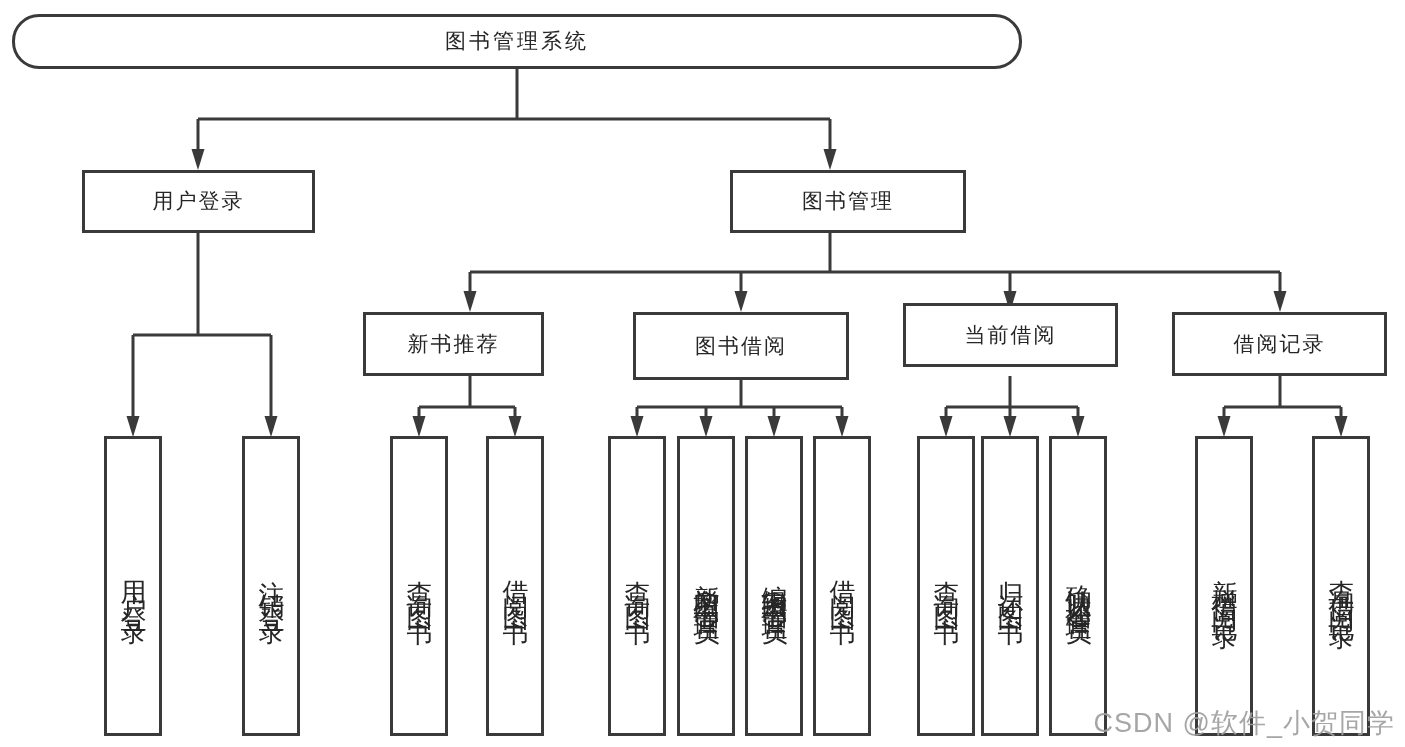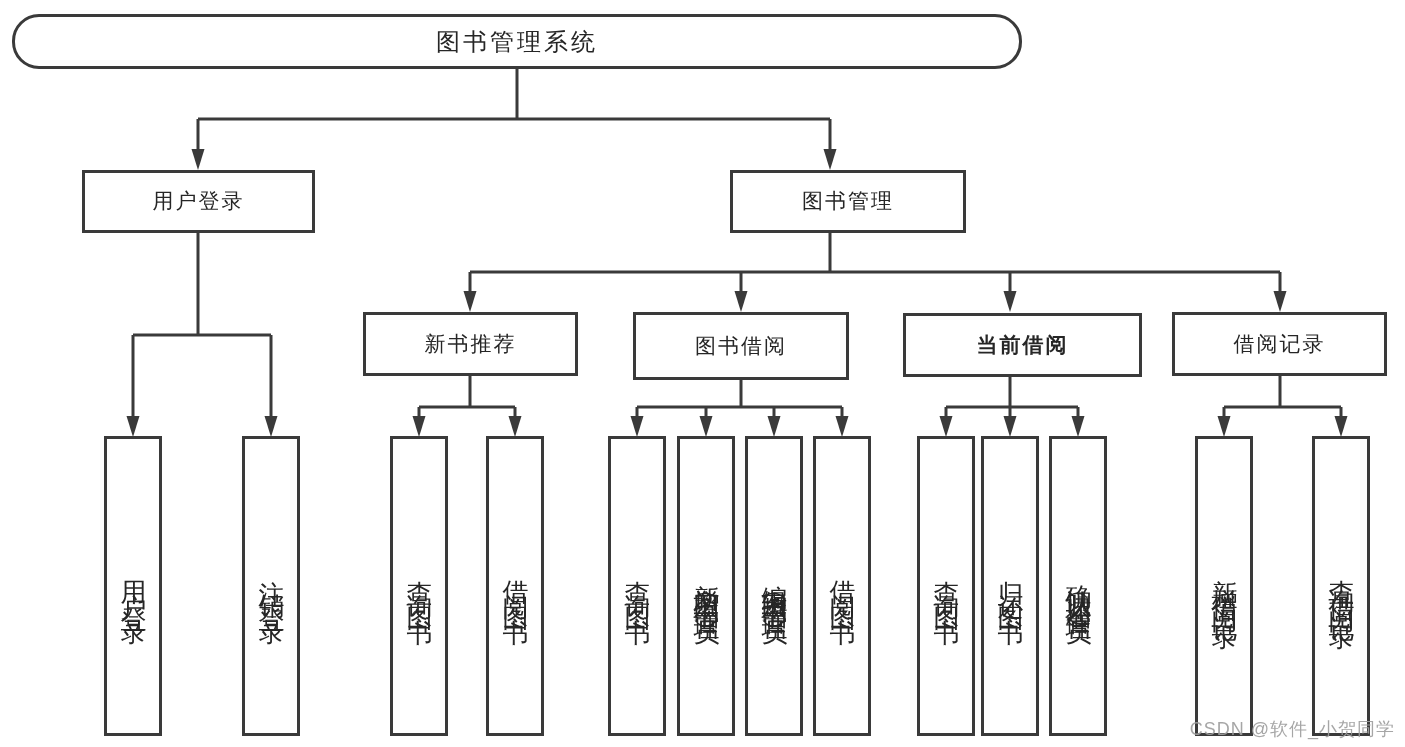--- a/index.html
+++ b/index.html
@@ -32,35 +32,35 @@
     border: 3px solid #3a3a3a;
     background: #ffffff;
     color: #262626;
     display: flex;
     align-items: center;
     justify-content: center;
     z-index: 2;
     line-height: 1.15;
   }
   .h-node { font-size: 21px; letter-spacing: 2px; }
-  .root-node { font-size: 24px; letter-spacing: 3px; border-radius: 27px; }
+  .root-node { font-size: 21px; letter-spacing: 3px; border-radius: 27px; }
   .v-node {
     writing-mode: vertical-rl;
     text-orientation: mixed;
     font-size: 26px;
   }
   .vs4 { letter-spacing: 13px; }
   .vs6 { letter-spacing: 9px; }
   .vs9 { letter-spacing: 5px; }
   .watermark {
     position: absolute;
     right: 10px;
     bottom: 6px;
     z-index: 3;
-    font-size: 18px;
+    font-size: 27px;
     color: rgba(158, 158, 158, 0.92);
     letter-spacing: 1px;
     white-space: nowrap;
   }
 </style>
 </head>
 <body>
 
 <div class="canvas">
 
@@ -112,23 +112,23 @@
       <polygon points="1217.5,416 1230.5,416 1224,437"></polygon>
       <polygon points="1334.5,416 1347.5,416 1341,437"></polygon>
     </g>
   </svg>
 
   <div class="node h-node root-node" style="left:12px; top:14px; width:1010px; height:55px;">图书管理系统</div>
 
   <div class="node h-node" style="left:82px; top:170px; width:233px; height:63px;">用户登录</div>
   <div class="node h-node" style="left:730px; top:170px; width:236px; height:63px;">图书管理</div>
 
-  <div class="node h-node" style="left:363px; top:312px; width:215px; height:64px;">新书推荐</div>
+  <div class="node h-node" style="left:363px; top:312px; width:181px; height:64px;">新书推荐</div>
   <div class="node h-node" style="left:633px; top:312px; width:216px; height:68px;">图书借阅</div>
-  <div class="node h-node" style="left:903px; top:313px; width:239px; height:64px;font-weight:bold;">当前借阅</div>
+  <div class="node h-node" style="left:903px; top:303px; width:215px; height:64px;">当前借阅</div>
   <div class="node h-node" style="left:1172px; top:312px; width:215px; height:64px;">借阅记录</div>
 
   <div class="node v-node vs4" style="left:104px; top:436px; width:58px; height:300px;">用户登录</div>
   <div class="node v-node vs4" style="left:242px; top:436px; width:58px; height:300px;">注销登录</div>
 
   <div class="node v-node vs4" style="left:390px; top:436px; width:58px; height:300px;">查询图书</div>
   <div class="node v-node vs4" style="left:486px; top:436px; width:58px; height:300px;">借阅图书</div>
 
   <div class="node v-node vs4" style="left:608px; top:436px; width:58px; height:300px;">查询图书</div>
   <div class="node v-node vs9" style="left:677px; top:436px; width:58px; height:300px;">新增图书（管理员）</div>

